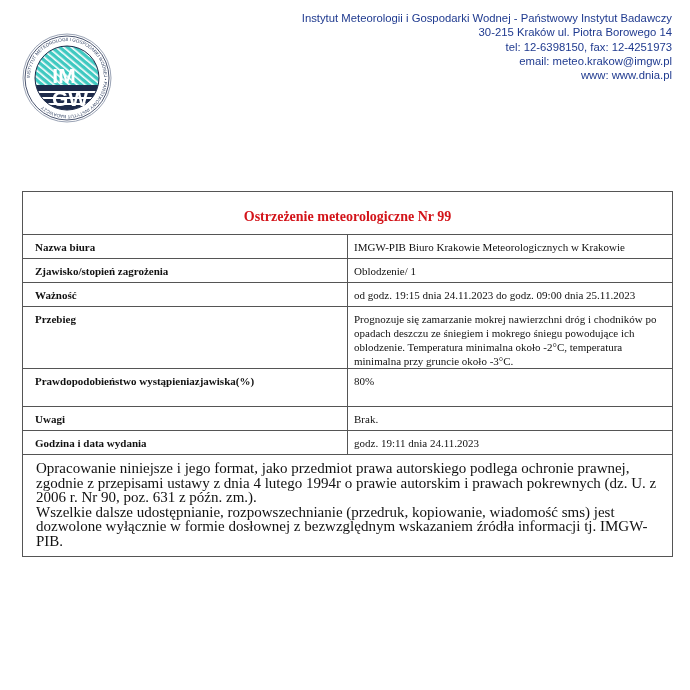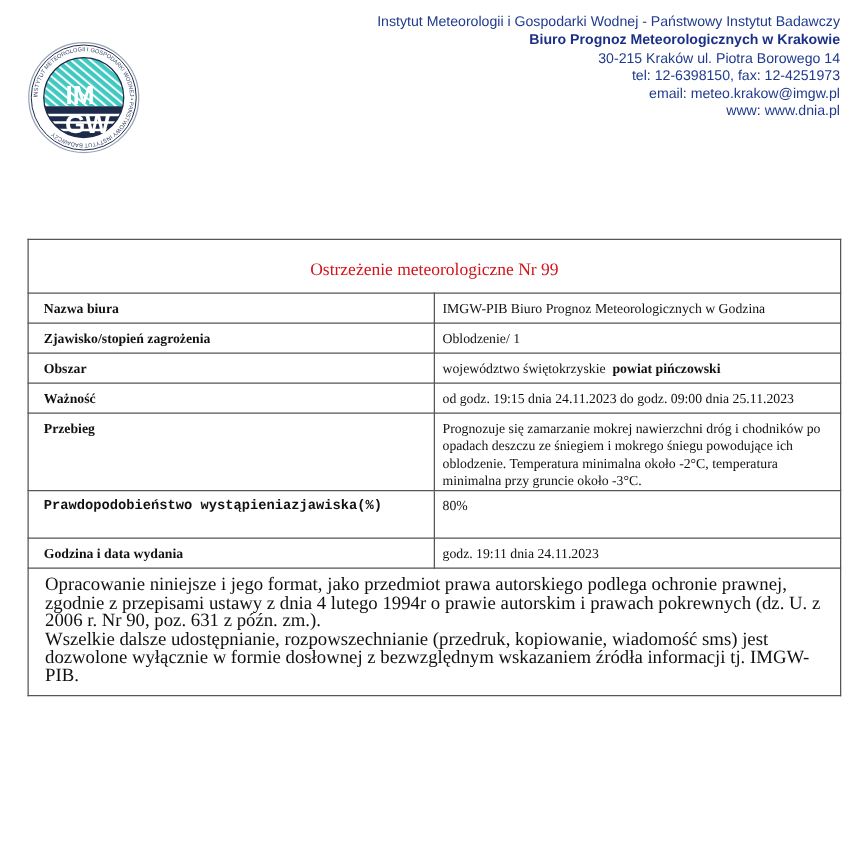--- a/index.html
+++ b/index.html
@@ -6,21 +6,21 @@
   body { width:690px; height:690px; position:relative; overflow:hidden; }
   .logo { position:absolute; left:22px; top:33px; width:90px; height:90px; }
   .header { position:absolute; right:18px; top:11px; text-align:right;
     font-family:"Liberation Sans", sans-serif; font-size:11.3px; line-height:14.3px; color:#1f3a8f; }
   .header .bold { font-weight:bold; color:#1b2f86; }
   .doc { position:absolute; left:22px; top:191px; width:651px;
     font-family:"Liberation Serif", serif; color:#111; }
   table { border-collapse:collapse; width:651px; table-layout:fixed; }
   td { border:1px solid #555; padding:0 6px; font-size:11px; line-height:14px; vertical-align:middle; }
   td.label { width:160px; font-weight:bold;padding-left:12px; }
-  .title-cell { height:34px; text-align:center; color:#d3141a; font-weight:normal; font-size:14px; padding-top:8px; }
+  .title-cell { height:34px; text-align:center; color:#d3141a; font-weight:bold; font-size:14px; padding-top:8px; }
   tr.r1 td { height:23px; }
   tr.top td { vertical-align:top; padding-top:5px; }
   .footer-cell { padding:6px 6px 7px 6px; font-size:15px; line-height:14.6px; }
   .indent { padding-left:7px; }
 </style>
 </head>
 <body>
 
 <div class="logo">
   <svg width="90" height="90" viewBox="0 0 90 90">
@@ -47,56 +47,55 @@
     <text x="48" y="73" text-anchor="middle" font-family="Liberation Sans, sans-serif" font-weight="bold" font-size="21" fill="#ffffff">GW</text>
     <path id="ring" d="M 8 45 A 37 37 0 1 1 82 45 A 37 37 0 1 1 8 45" fill="none"></path>
     <text font-family="Liberation Sans, sans-serif" font-size="4.6" fill="#3a4a6a">
       <textPath href="#ring">INSTYTUT METEOROLOGII I GOSPODARKI WODNEJ • PAŃSTWOWY INSTYTUT BADAWCZY</textPath>
     </text>
   </svg>
 </div>
 
 <div class="header">
   <div>Instytut Meteorologii i Gospodarki Wodnej - Państwowy Instytut Badawczy</div>
-  <div class="bold">Biuro Prognoz Meteorologicznych w Krakowie</div>
   <div>30-215 Kraków ul. Piotra Borowego 14</div>
   <div>tel: 12-6398150, fax: 12-4251973</div>
   <div>email: meteo.krakow@imgw.pl</div>
   <div>www: www.dnia.pl</div>
 </div>
 
 <div class="doc">
   <table>
     <tbody>
         <tr>
       <td colspan="2" class="title-cell">Ostrzeżenie meteorologiczne Nr 99</td>
     </tr>
     <tr class="r1">
       <td class="label">Nazwa biura</td>
-      <td>IMGW-PIB Biuro Prognoz Meteorologicznych w Godzina</td>
+      <td>IMGW-PIB Biuro Krakowie Meteorologicznych w Krakowie</td>
     </tr>
     <tr class="r1">
       <td class="label">Zjawisko/stopień zagrożenia</td>
       <td>Oblodzenie/ 1</td>
-    </tr>
-    <tr class="r1">
-      <td class="label">Obszar</td>
-      <td><span>województwo świętokrzyskie</span>&nbsp;&nbsp;<b>powiat pińczowski</b></td>
     </tr>
     <tr class="r1">
       <td class="label">Ważność</td>
       <td>od godz. 19:15 dnia 24.11.2023 do godz. 09:00 dnia 25.11.2023</td>
     </tr>
     <tr class="top">
       <td class="label" style="height:45px;">Przebieg</td>
       <td>Prognozuje się zamarzanie mokrej nawierzchni dróg i chodników po opadach deszczu ze śniegiem  i mokrego śniegu  powodujące ich oblodzenie. Temperatura minimalna około -2°C, temperatura minimalna przy gruncie około -3°C.</td>
     </tr>
     <tr class="top">
-      <td class="label" style="height:32px;font-family:Liberation Mono, monospace;">Prawdopodobieństwo wystąpieniazjawiska(%)</td>
+      <td class="label" style="height:32px;">Prawdopodobieństwo wystąpieniazjawiska(%)</td>
       <td>80%</td>
+    </tr>
+    <tr class="r1">
+      <td class="label">Uwagi</td>
+      <td>Brak.</td>
     </tr>
     <tr class="r1">
       <td class="label">Godzina i data wydania</td>
       <td>godz. 19:11 dnia 24.11.2023</td>
     </tr>
     <tr>
       <td colspan="2" class="footer-cell">
         <div class="indent"><span>Opracowanie niniejsze i jego format, jako przedmiot prawa autorskiego podlega ochronie prawnej, zgodnie z przepisami ustawy z dnia 4 lutego 1994r o prawie autorskim i prawach pokrewnych (dz. U. z 2006 r. Nr 90, poz. 631 z późn.  zm.).</span></div>
         <div class="indent"><span>Wszelkie dalsze udostępnianie, rozpowszechnianie (przedruk, kopiowanie, wiadomość   sms) jest dozwolone wyłącznie w formie dosłownej z bezwzględnym wskazaniem źródła  informacji tj. IMGW-PIB.</span></div>
       </td>

